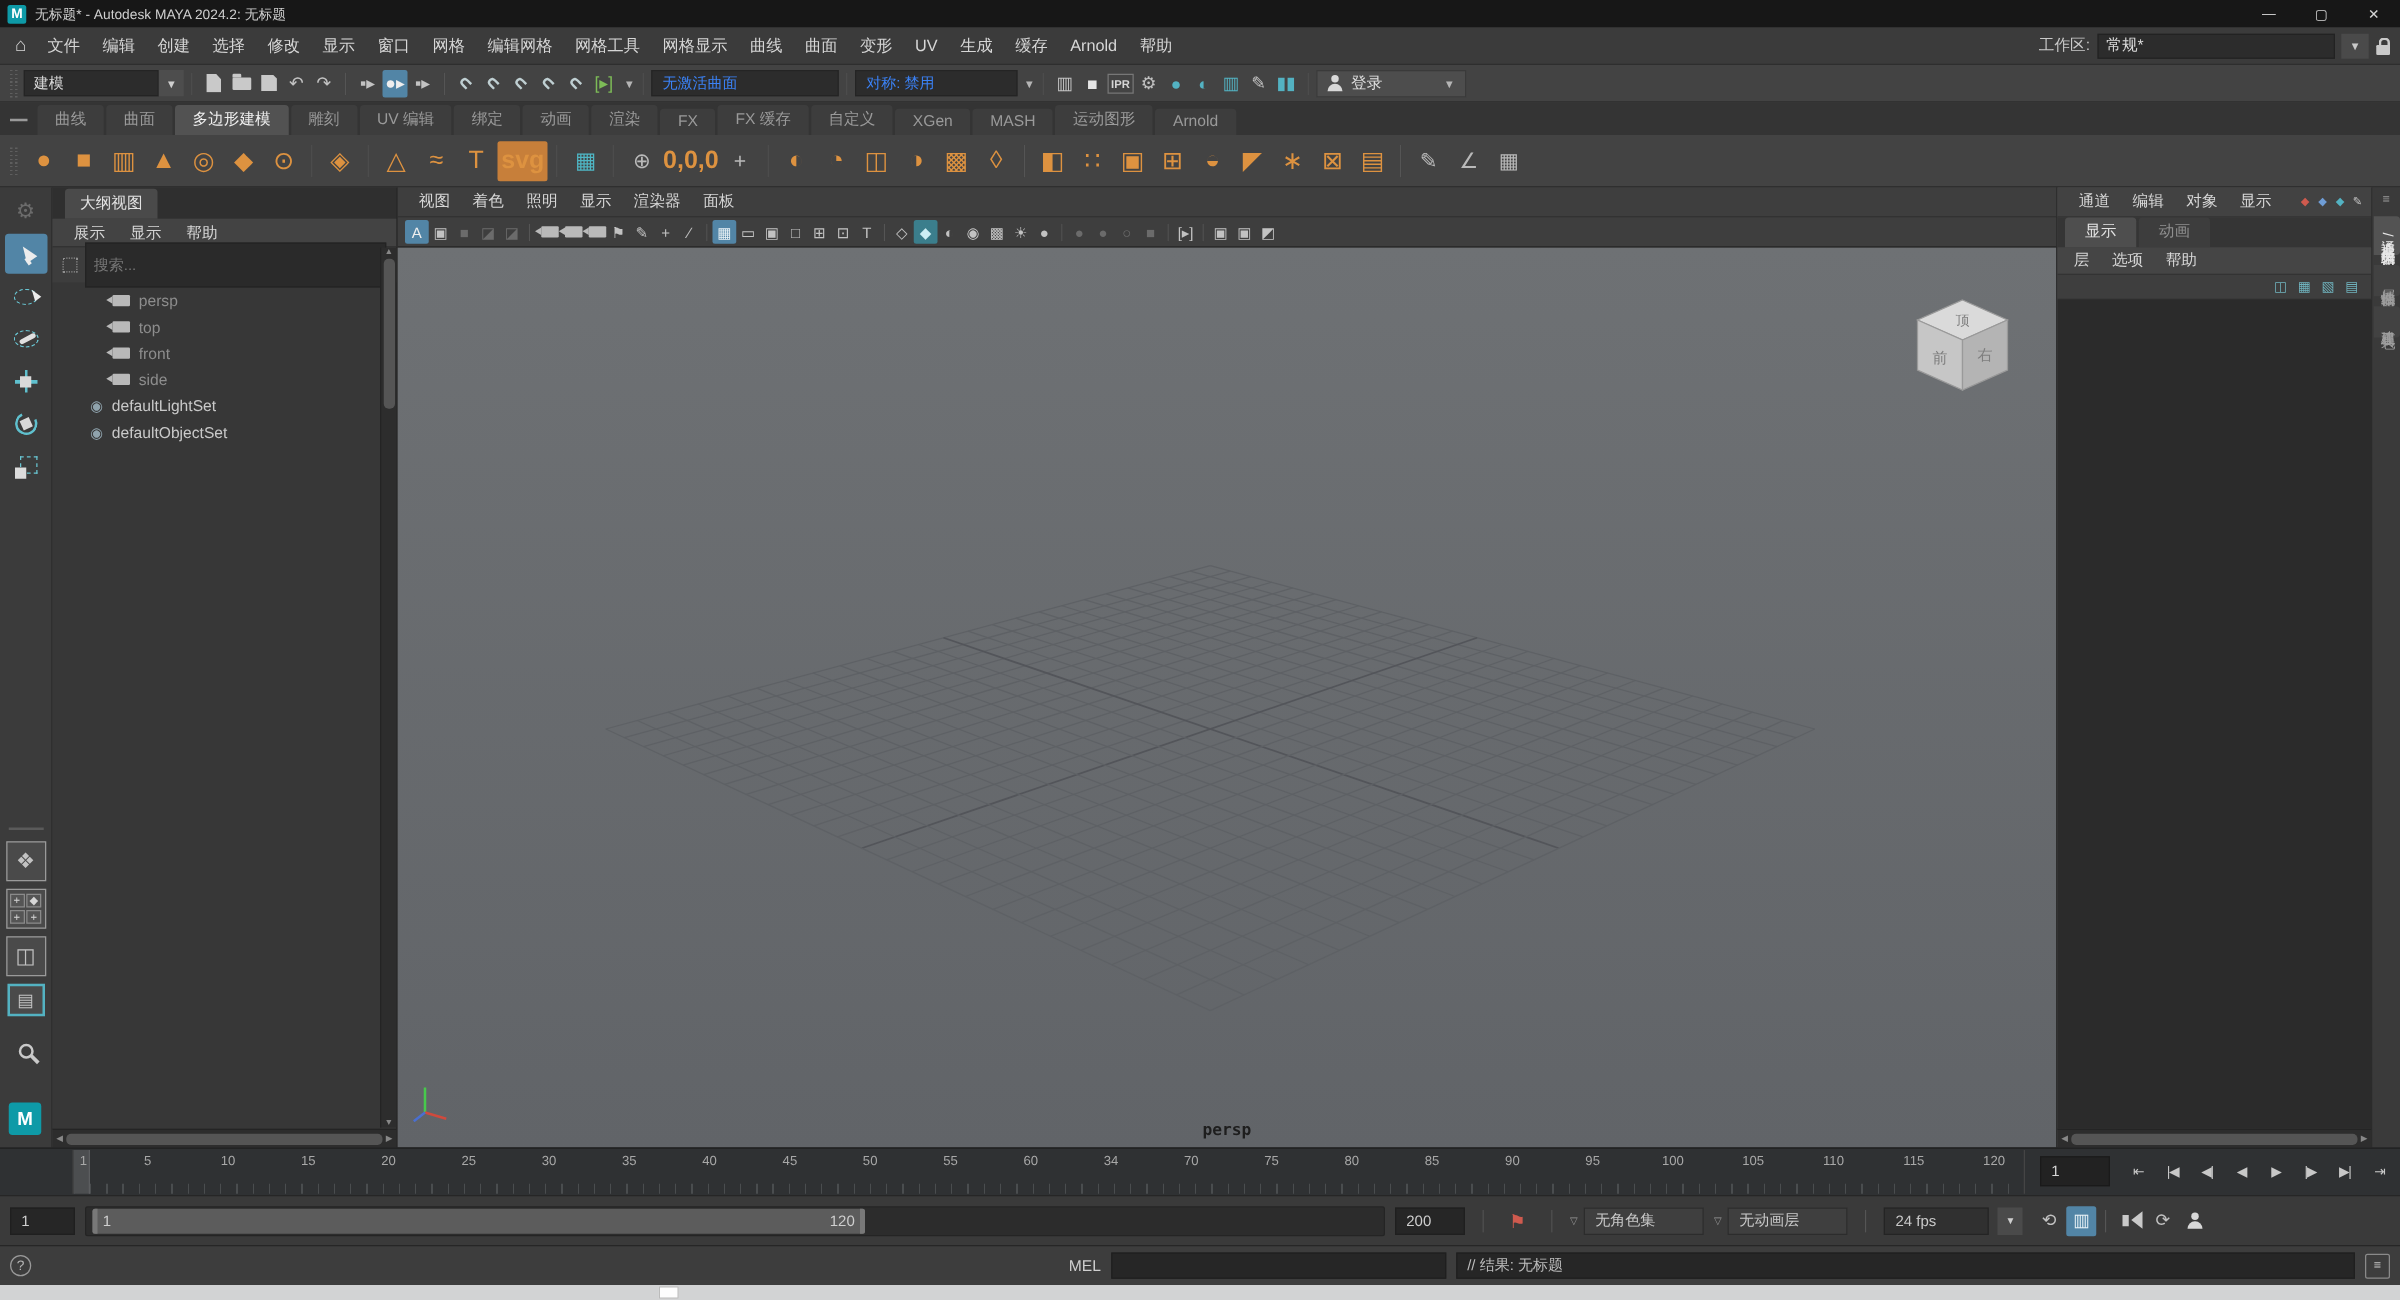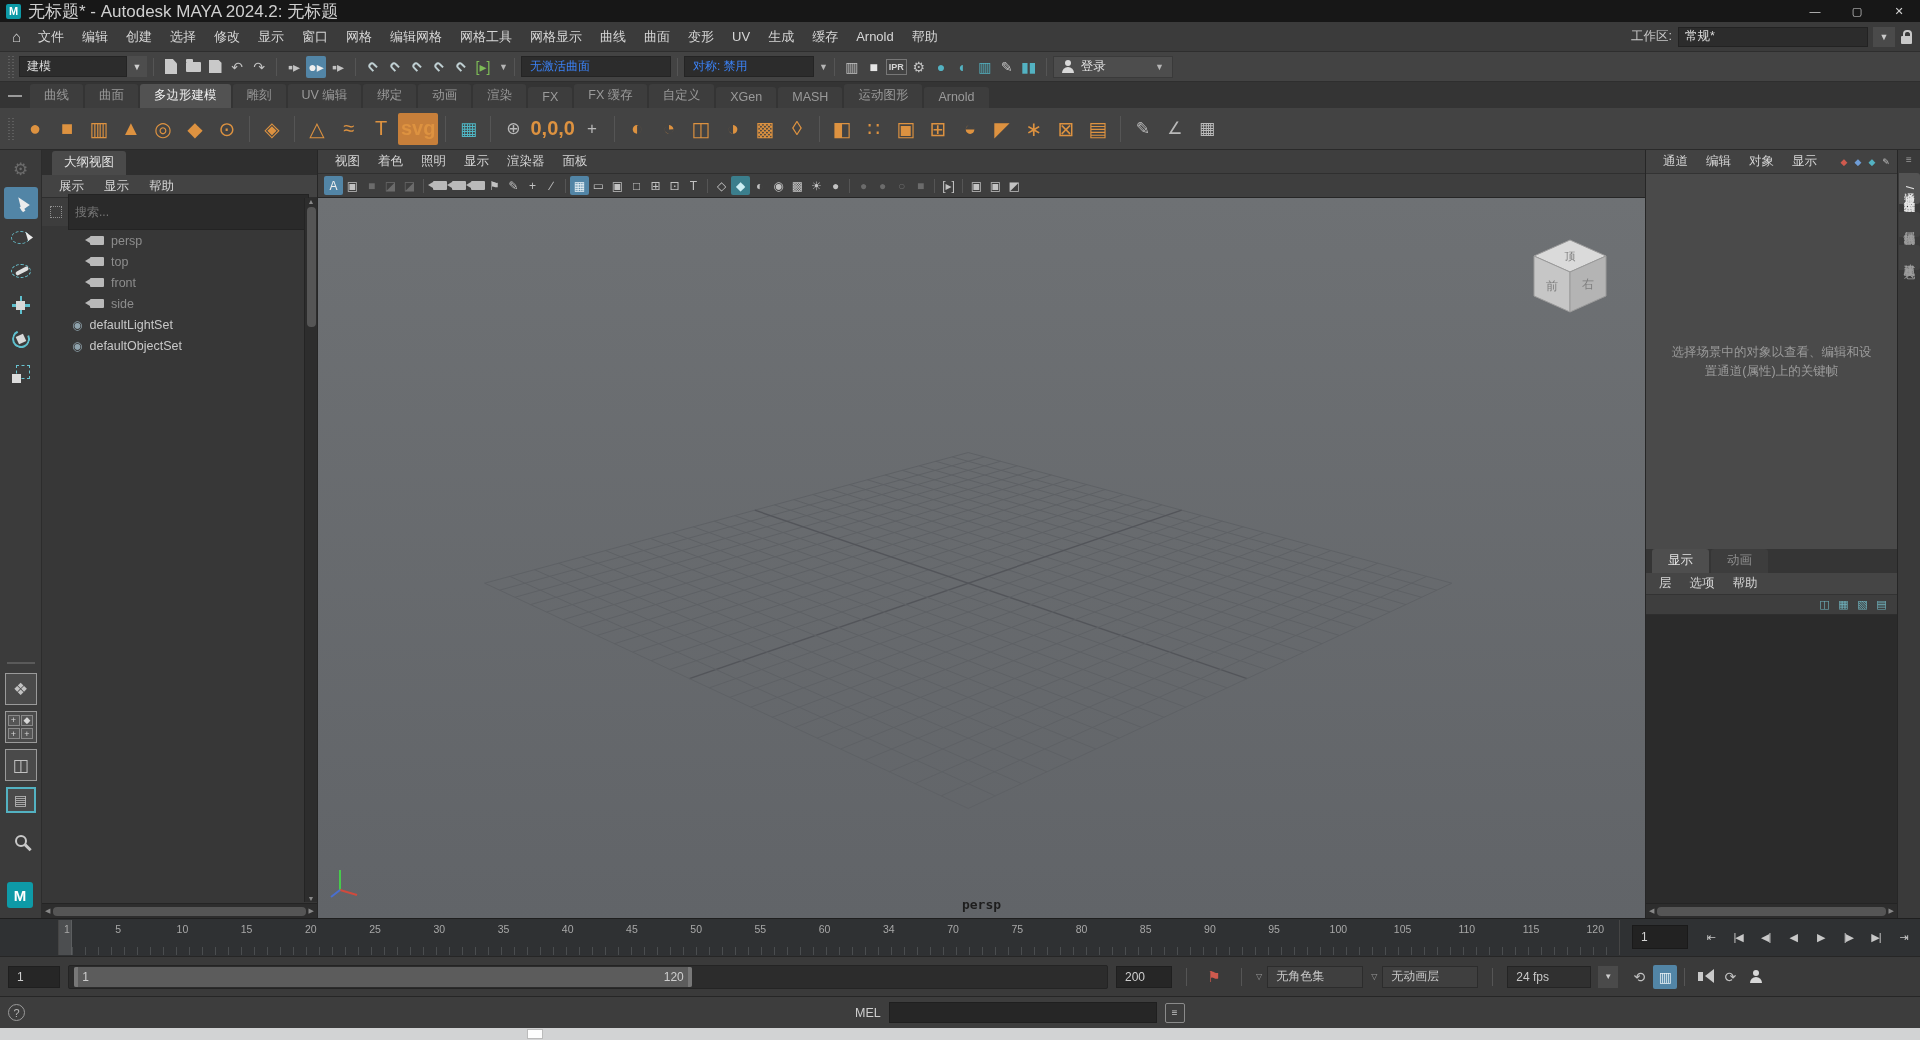--- a/index.html
+++ b/index.html
@@ -4,21 +4,21 @@
 <style>
   html,body{margin:0;padding:0;background:#111;}
   *{box-sizing:border-box;font-family:"Liberation Sans","DejaVu Sans",sans-serif;user-select:none;}
   #root{position:relative;width:1920px;height:1040px;background:#3a3a3a;overflow:hidden;color:#cfcfcf;display:flex;flex-direction:column;}
   .row{display:flex;align-items:center;}
   .vsep{width:1px;height:18px;background:#2c2c2c;border-right:1px solid #555;margin:0 6px;flex:0 0 auto;}
   .caret{font-size:9px;color:#b5b5b5;margin-left:5px;}
   
   .titlebar{height:22px;background:#171717;display:flex;align-items:center;padding-left:6px;flex:0 0 auto;}
   .maya-logo{width:15px;height:15px;background:#0e9aa7;color:#fff;font-size:11px;font-weight:bold;display:flex;align-items:center;justify-content:center;border-radius:2px;margin-right:7px;}
-  .title-text{font-size:17px;color:#cfcfcf;}
+  .title-text{font-size:11px;color:#cfcfcf;}
   .winbtns{margin-left:auto;display:flex;height:100%;}
   .winbtn{width:42px;height:100%;display:flex;align-items:center;justify-content:center;font-size:11px;color:#d4d4d4;}
   
   .menubar{height:30px;background:#3b3b3b;border-bottom:1px solid #2e2e2e;display:flex;align-items:center;padding:0 8px;flex:0 0 auto;font-size:13px;}
   .home-ic{color:#d8d8d8;font-size:15px;margin:0 8px 0 4px;}
   .menu-item{padding:0 9px;height:100%;display:flex;align-items:center;color:#d6d6d6;}
   .workspace{margin-left:auto;display:flex;align-items:center;gap:6px;font-size:12.5px;color:#c9c9c9;}
   .ws-box{width:190px;height:20px;background:#2c2c2c;border:1px solid #222;display:flex;align-items:center;padding:0 6px;color:#dcdcdc;}
   .ws-caret{width:22px;height:20px;background:#4a4a4a;display:flex;align-items:center;justify-content:center;font-size:9px;margin-left:-1px;}
   
@@ -584,24 +584,20 @@
             <span class="menu-item">对象</span>
             <span class="menu-item">显示</span>
           </div>
         <div id="cb-minis" class="cb-minis">
             <div class="ic s-red">◆</div>
             <div class="ic s-blue">◆</div>
             <div class="ic s-teal">◆</div>
             <div class="ic">✎</div>
           </div>
       </div>
-      <div class="cb-empty">
-        <div>选择场景中的对象以查看、编辑和设</div>
-        <div>置通道(属性)上的关键帧</div>
-      </div>
       <div id="le-tabs" class="le-tabs">
           <div class="le-tab active">显示</div>
           <div class="le-tab">动画</div>
         </div>
       <div id="le-menus" class="le-menus">
           <span class="menu-item">层</span>
           <span class="menu-item">选项</span>
           <span class="menu-item">帮助</span>
         </div>
       <div id="le-icons" class="le-iconrow">
@@ -706,19 +702,20 @@
         <div class="ic">
           <div class="i-person"></div>
         </div>
       </div>
   </div>
 
   <div class="commandline">
     <div class="help-circ">?</div>
     <div class="mel-label">MEL</div>
     <input class="cmd-input" style="">
+    <div class="cmd-result">// 结果: 无标题</div>
     <div class="script-ic">≡</div>
   </div>
 
   <div class="bottomstrip">
       <div class="wsq"></div>
     </div>
 </div>
 
 </body></html>

